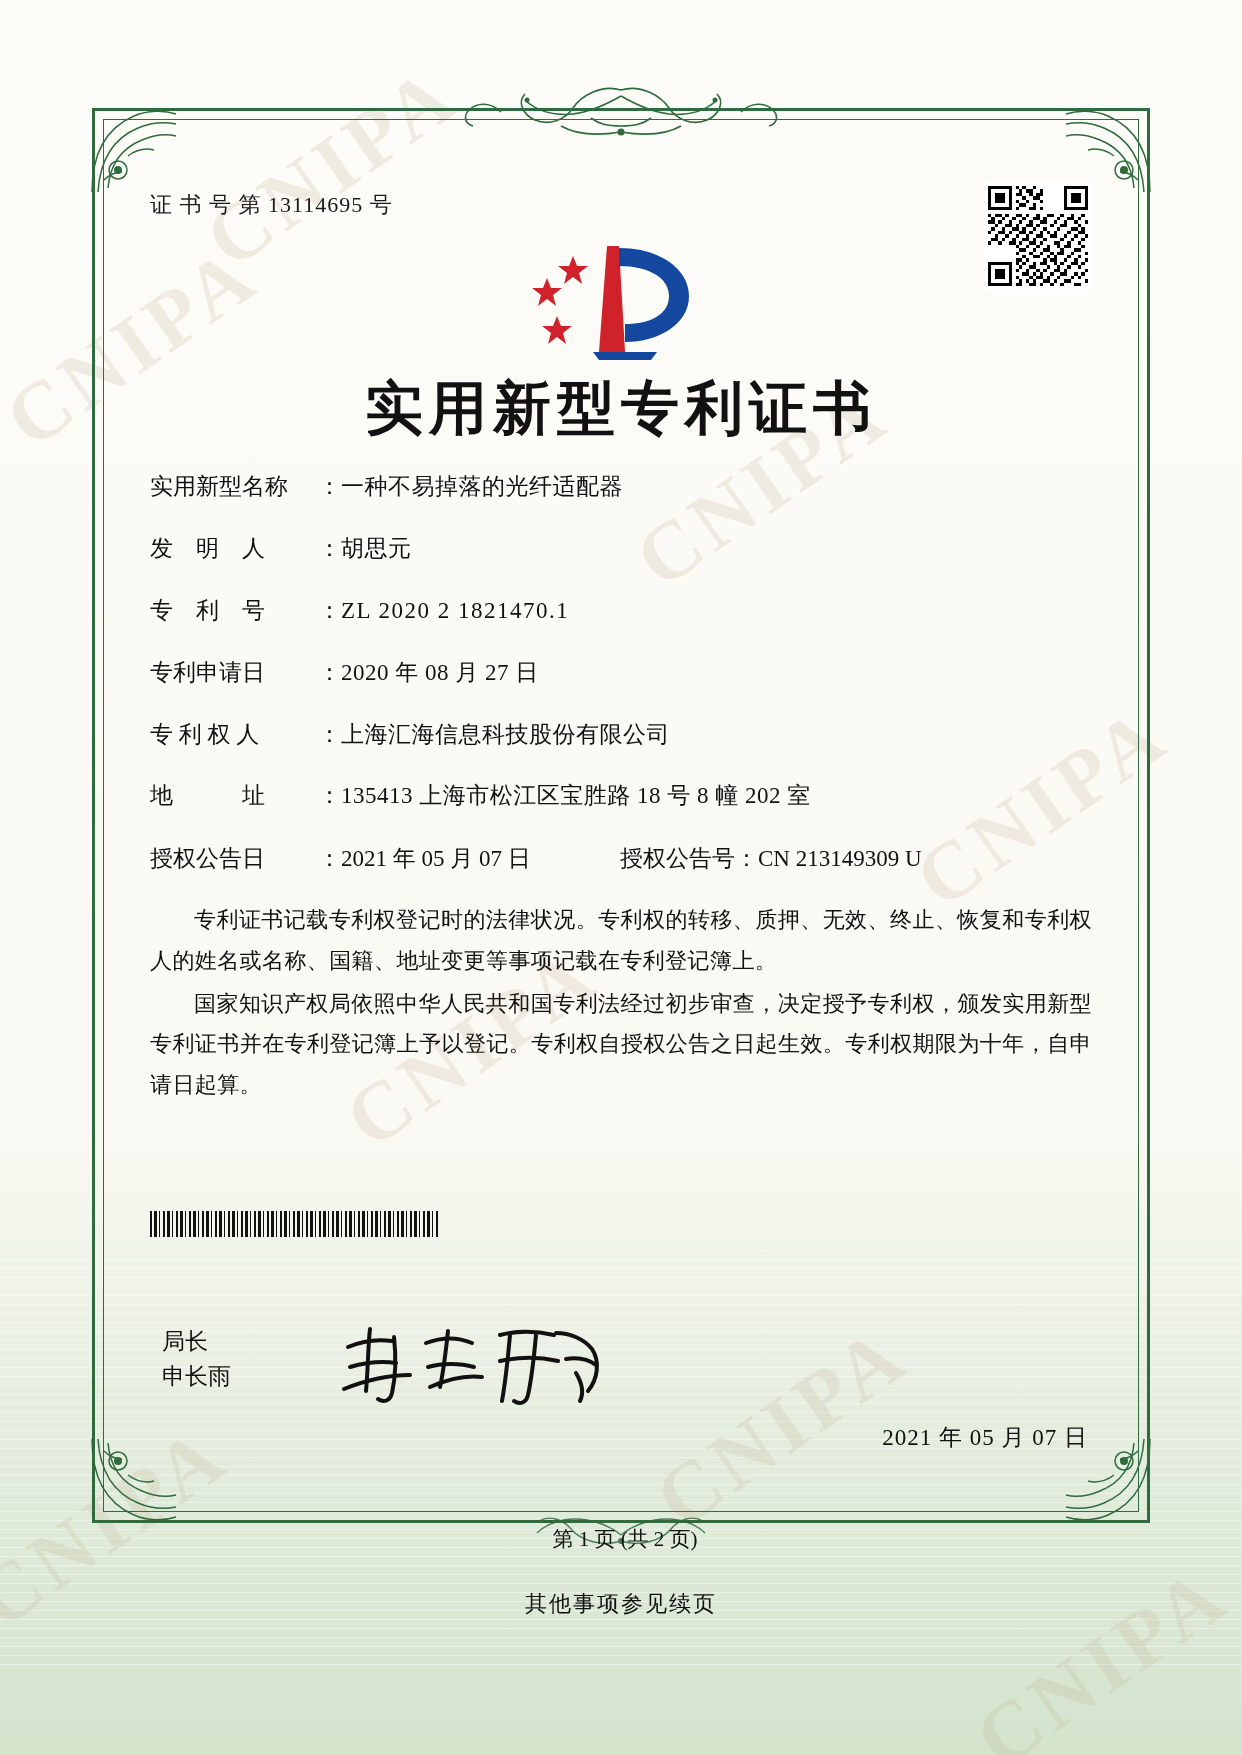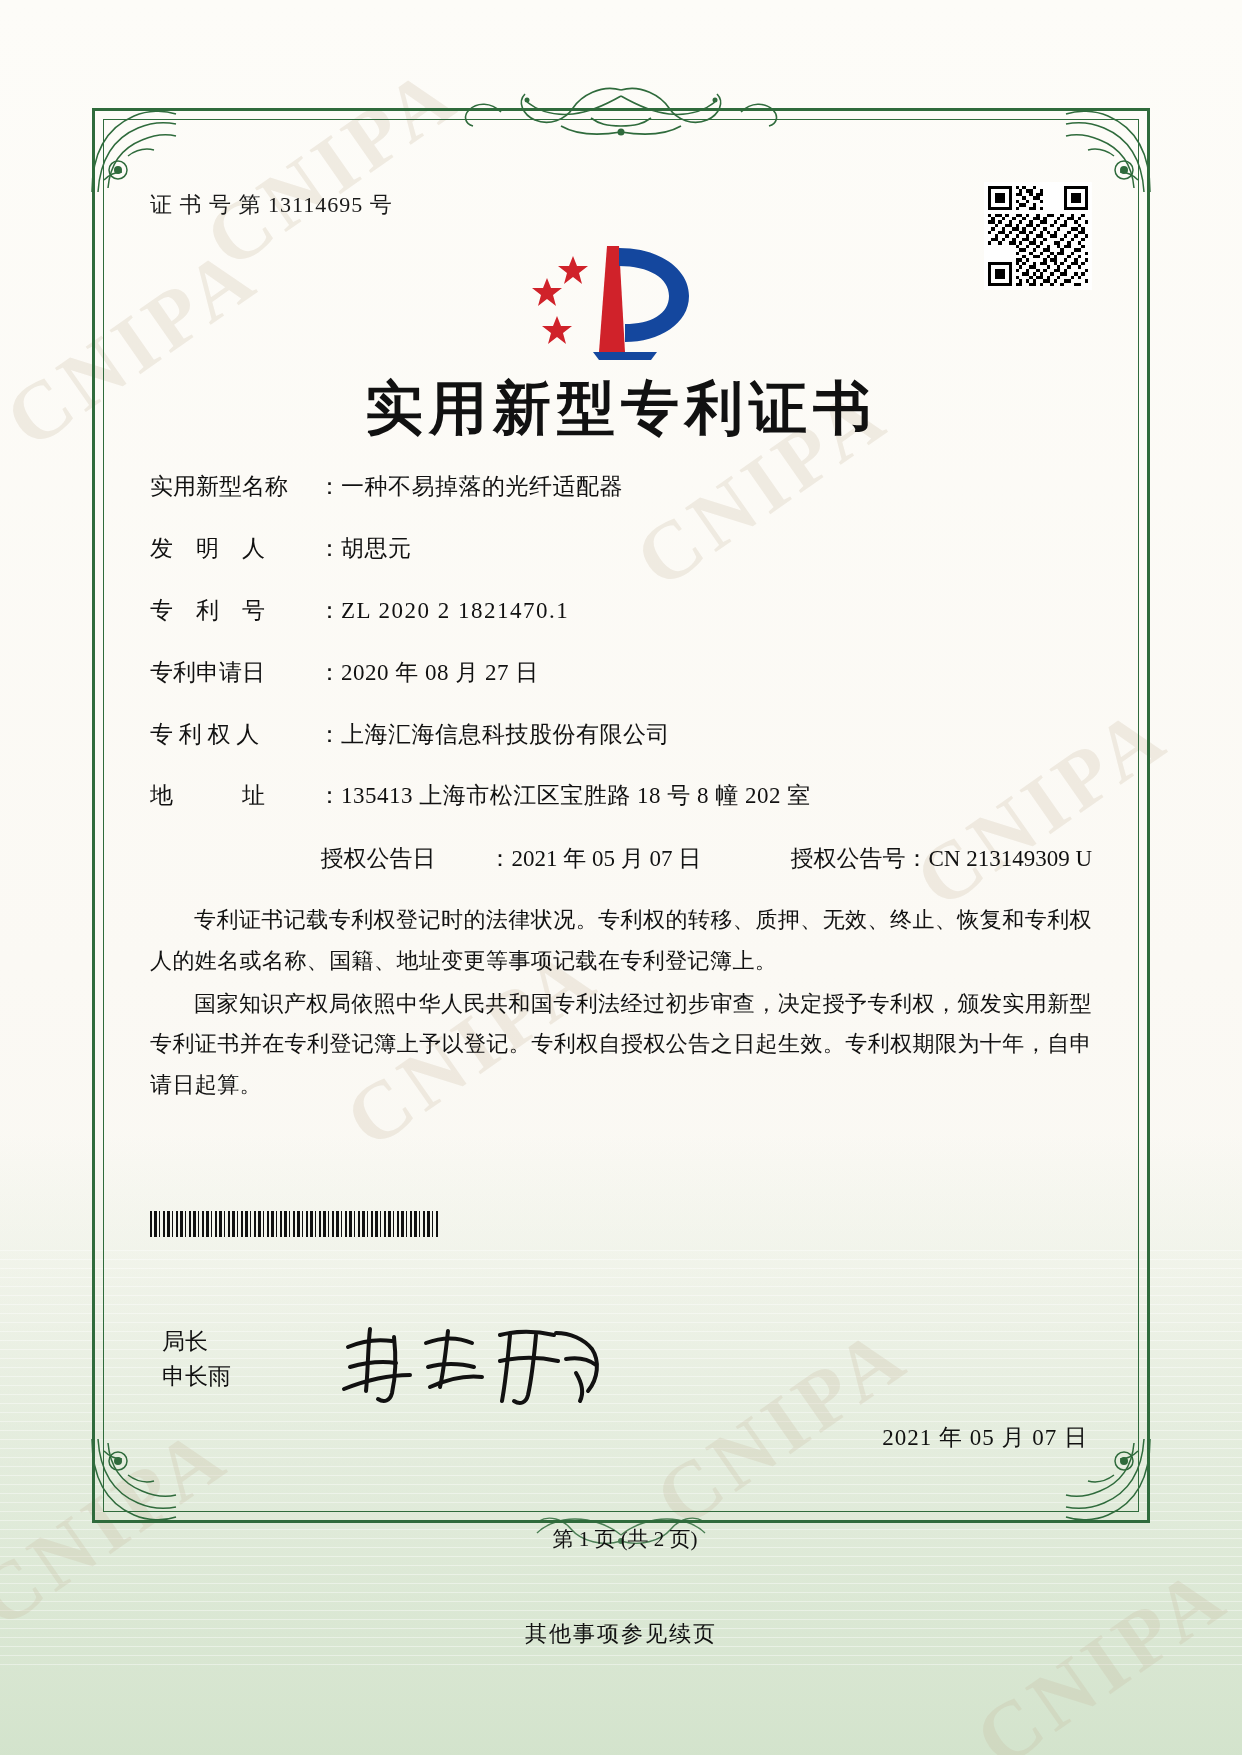--- a/index.html
+++ b/index.html
@@ -168,21 +168,20 @@
   .f-colon { flex: none; }
   .f-value { flex: 1; letter-spacing: .5px; }
   .f-value.mono { font-family: "Liberation Serif", serif; letter-spacing: 1.5px; }
 
   .field-row2 {
     display: flex;
     align-items: baseline;
     font-size: 23px;
     color: #111;
     margin-bottom: 26px;
-    justify-content: flex-end;
   }
   .half-a { width: 470px; display: flex; align-items: baseline; }
   .half-b { display: flex; align-items: baseline; }
 
   .para {
     font-size: 22px;
     line-height: 1.85;
     color: #111;
     text-indent: 44px;
     margin: 0 0 2px 0;
@@ -658,15 +657,15 @@
         <path d="M236 42 C248 40 258 42 266 48"></path>
         <path d="M246 56 C252 66 254 76 250 84"></path>
       </svg>
     </div>
 
     <div class="issue-date">2021 年 05 月 07 日</div>
 
     <div class="page-num">第 1 页 (共 2 页)</div>
   </div>
 
-  <div class="footer-note" style="bottom:106px;">其他事项参见续页</div>
+  <div class="footer-note" style="bottom:136px;">其他事项参见续页</div>
 
 </div>
 
 </body></html>

